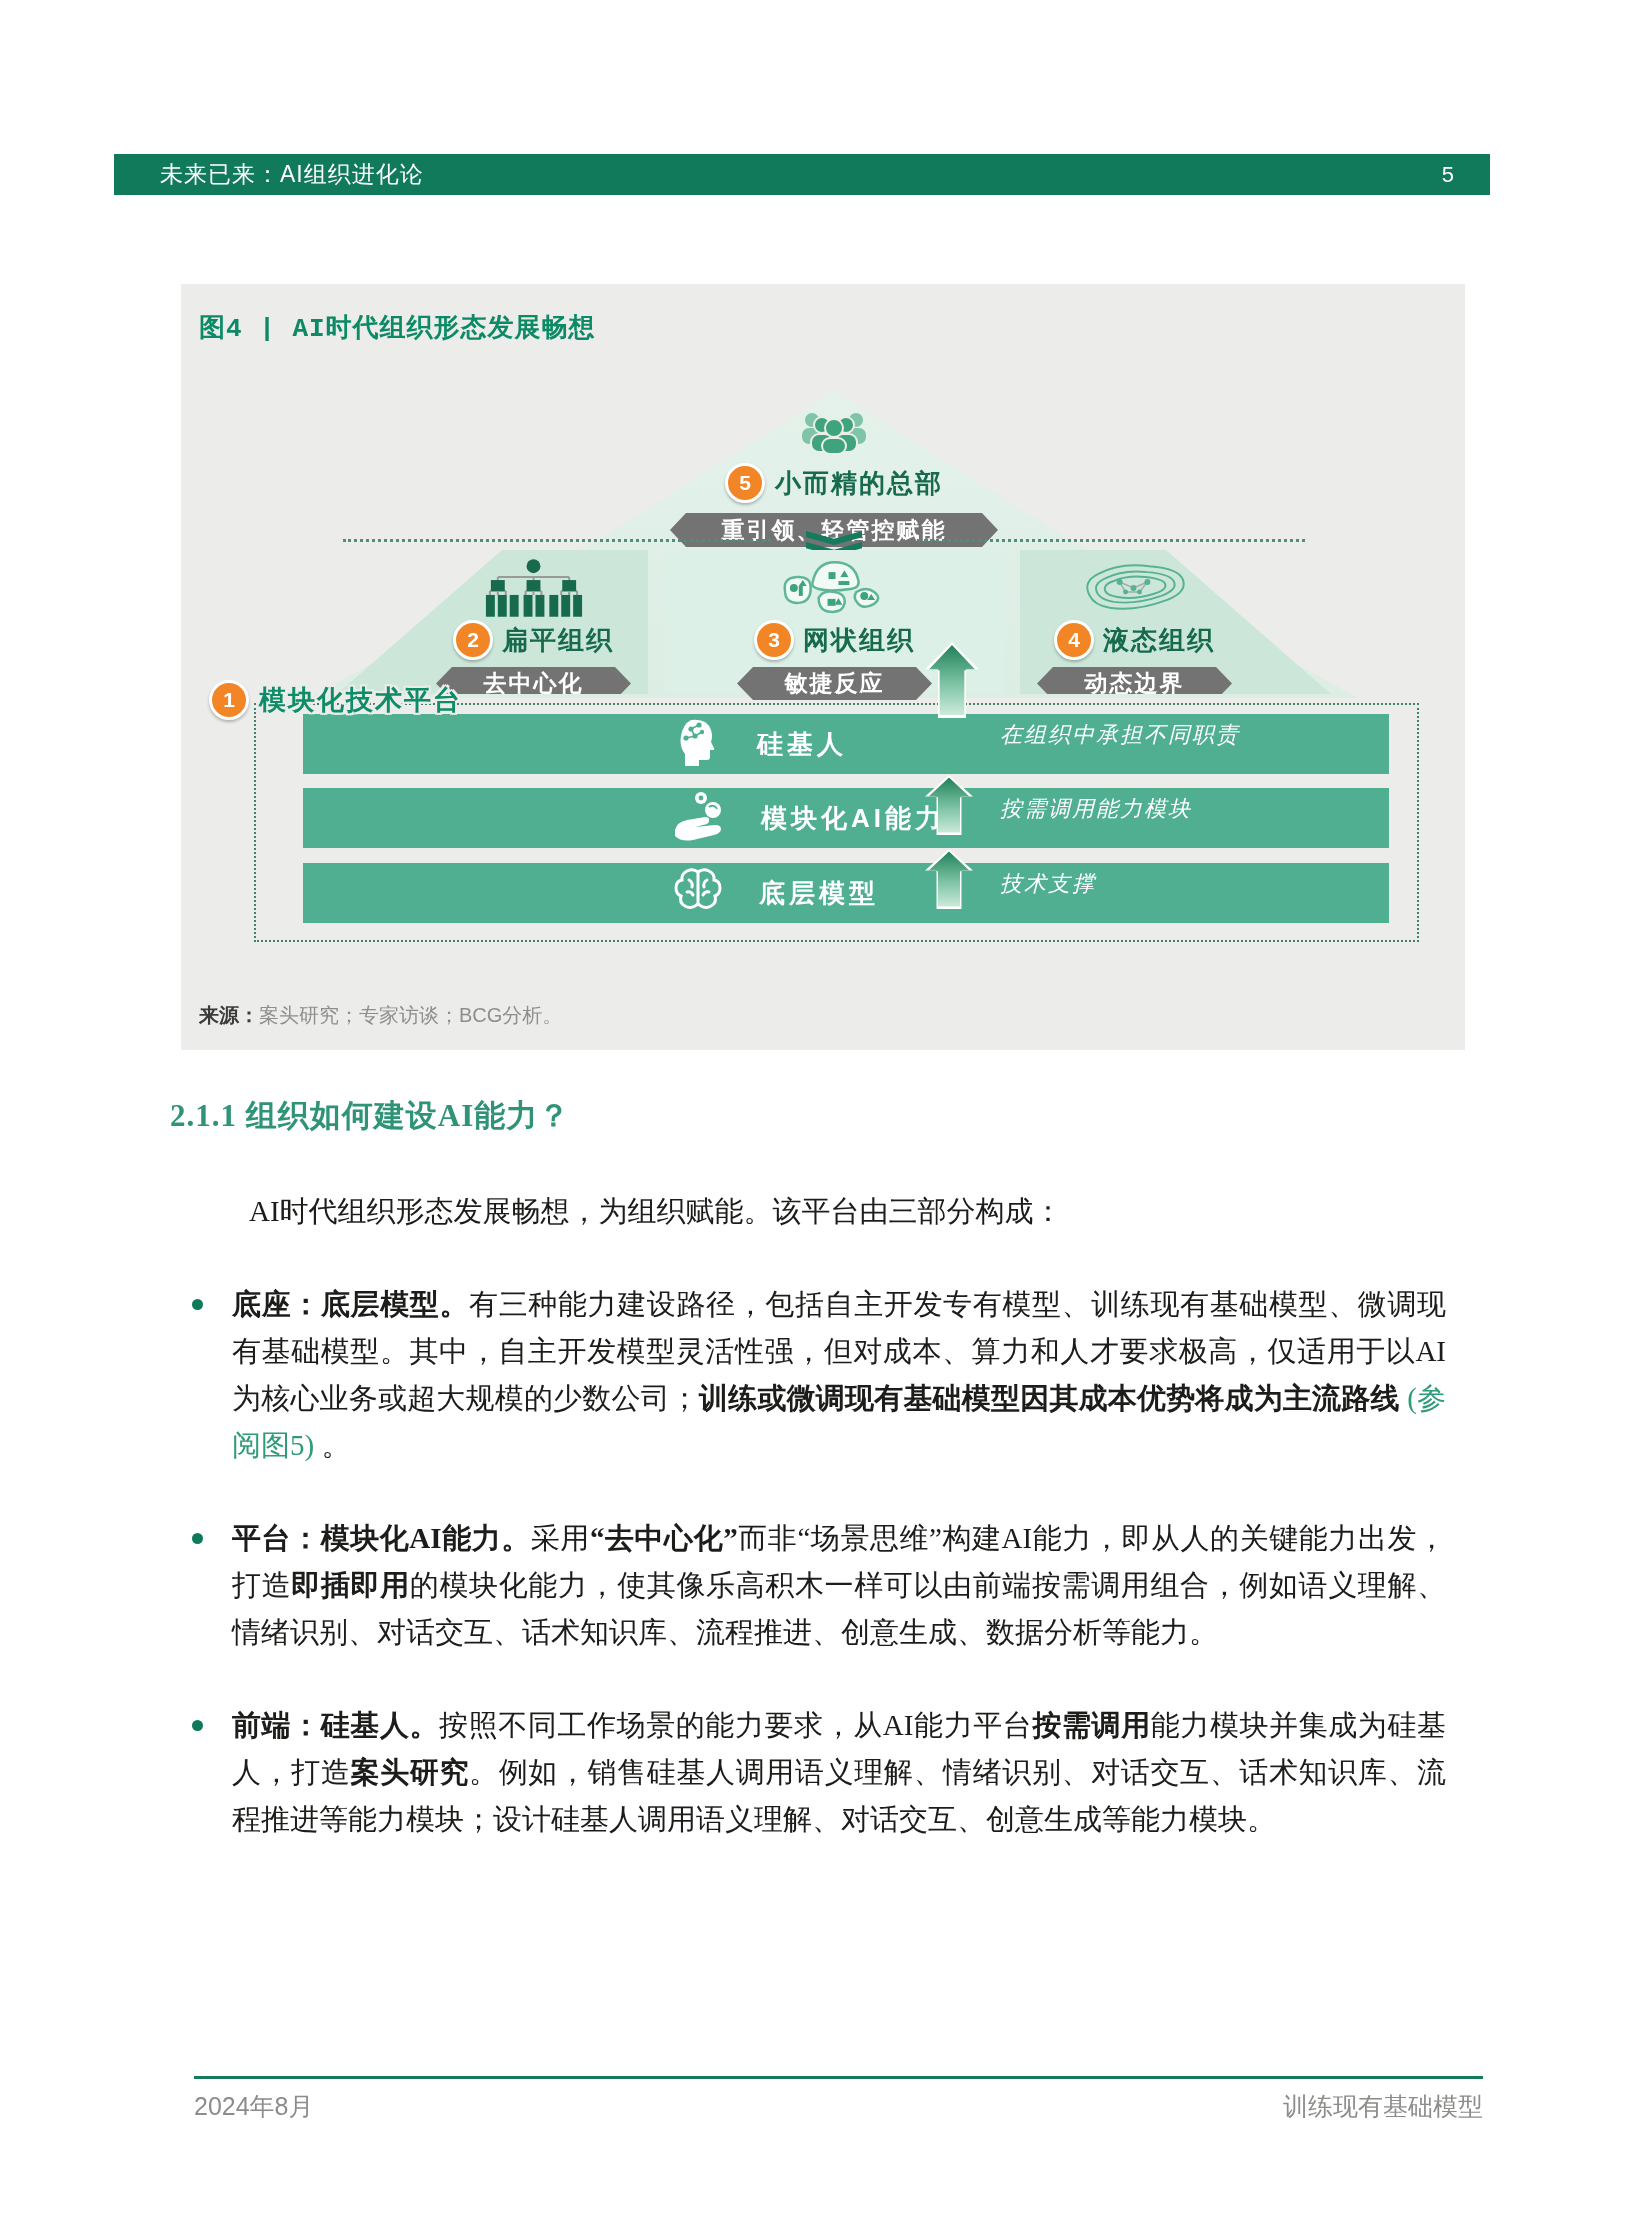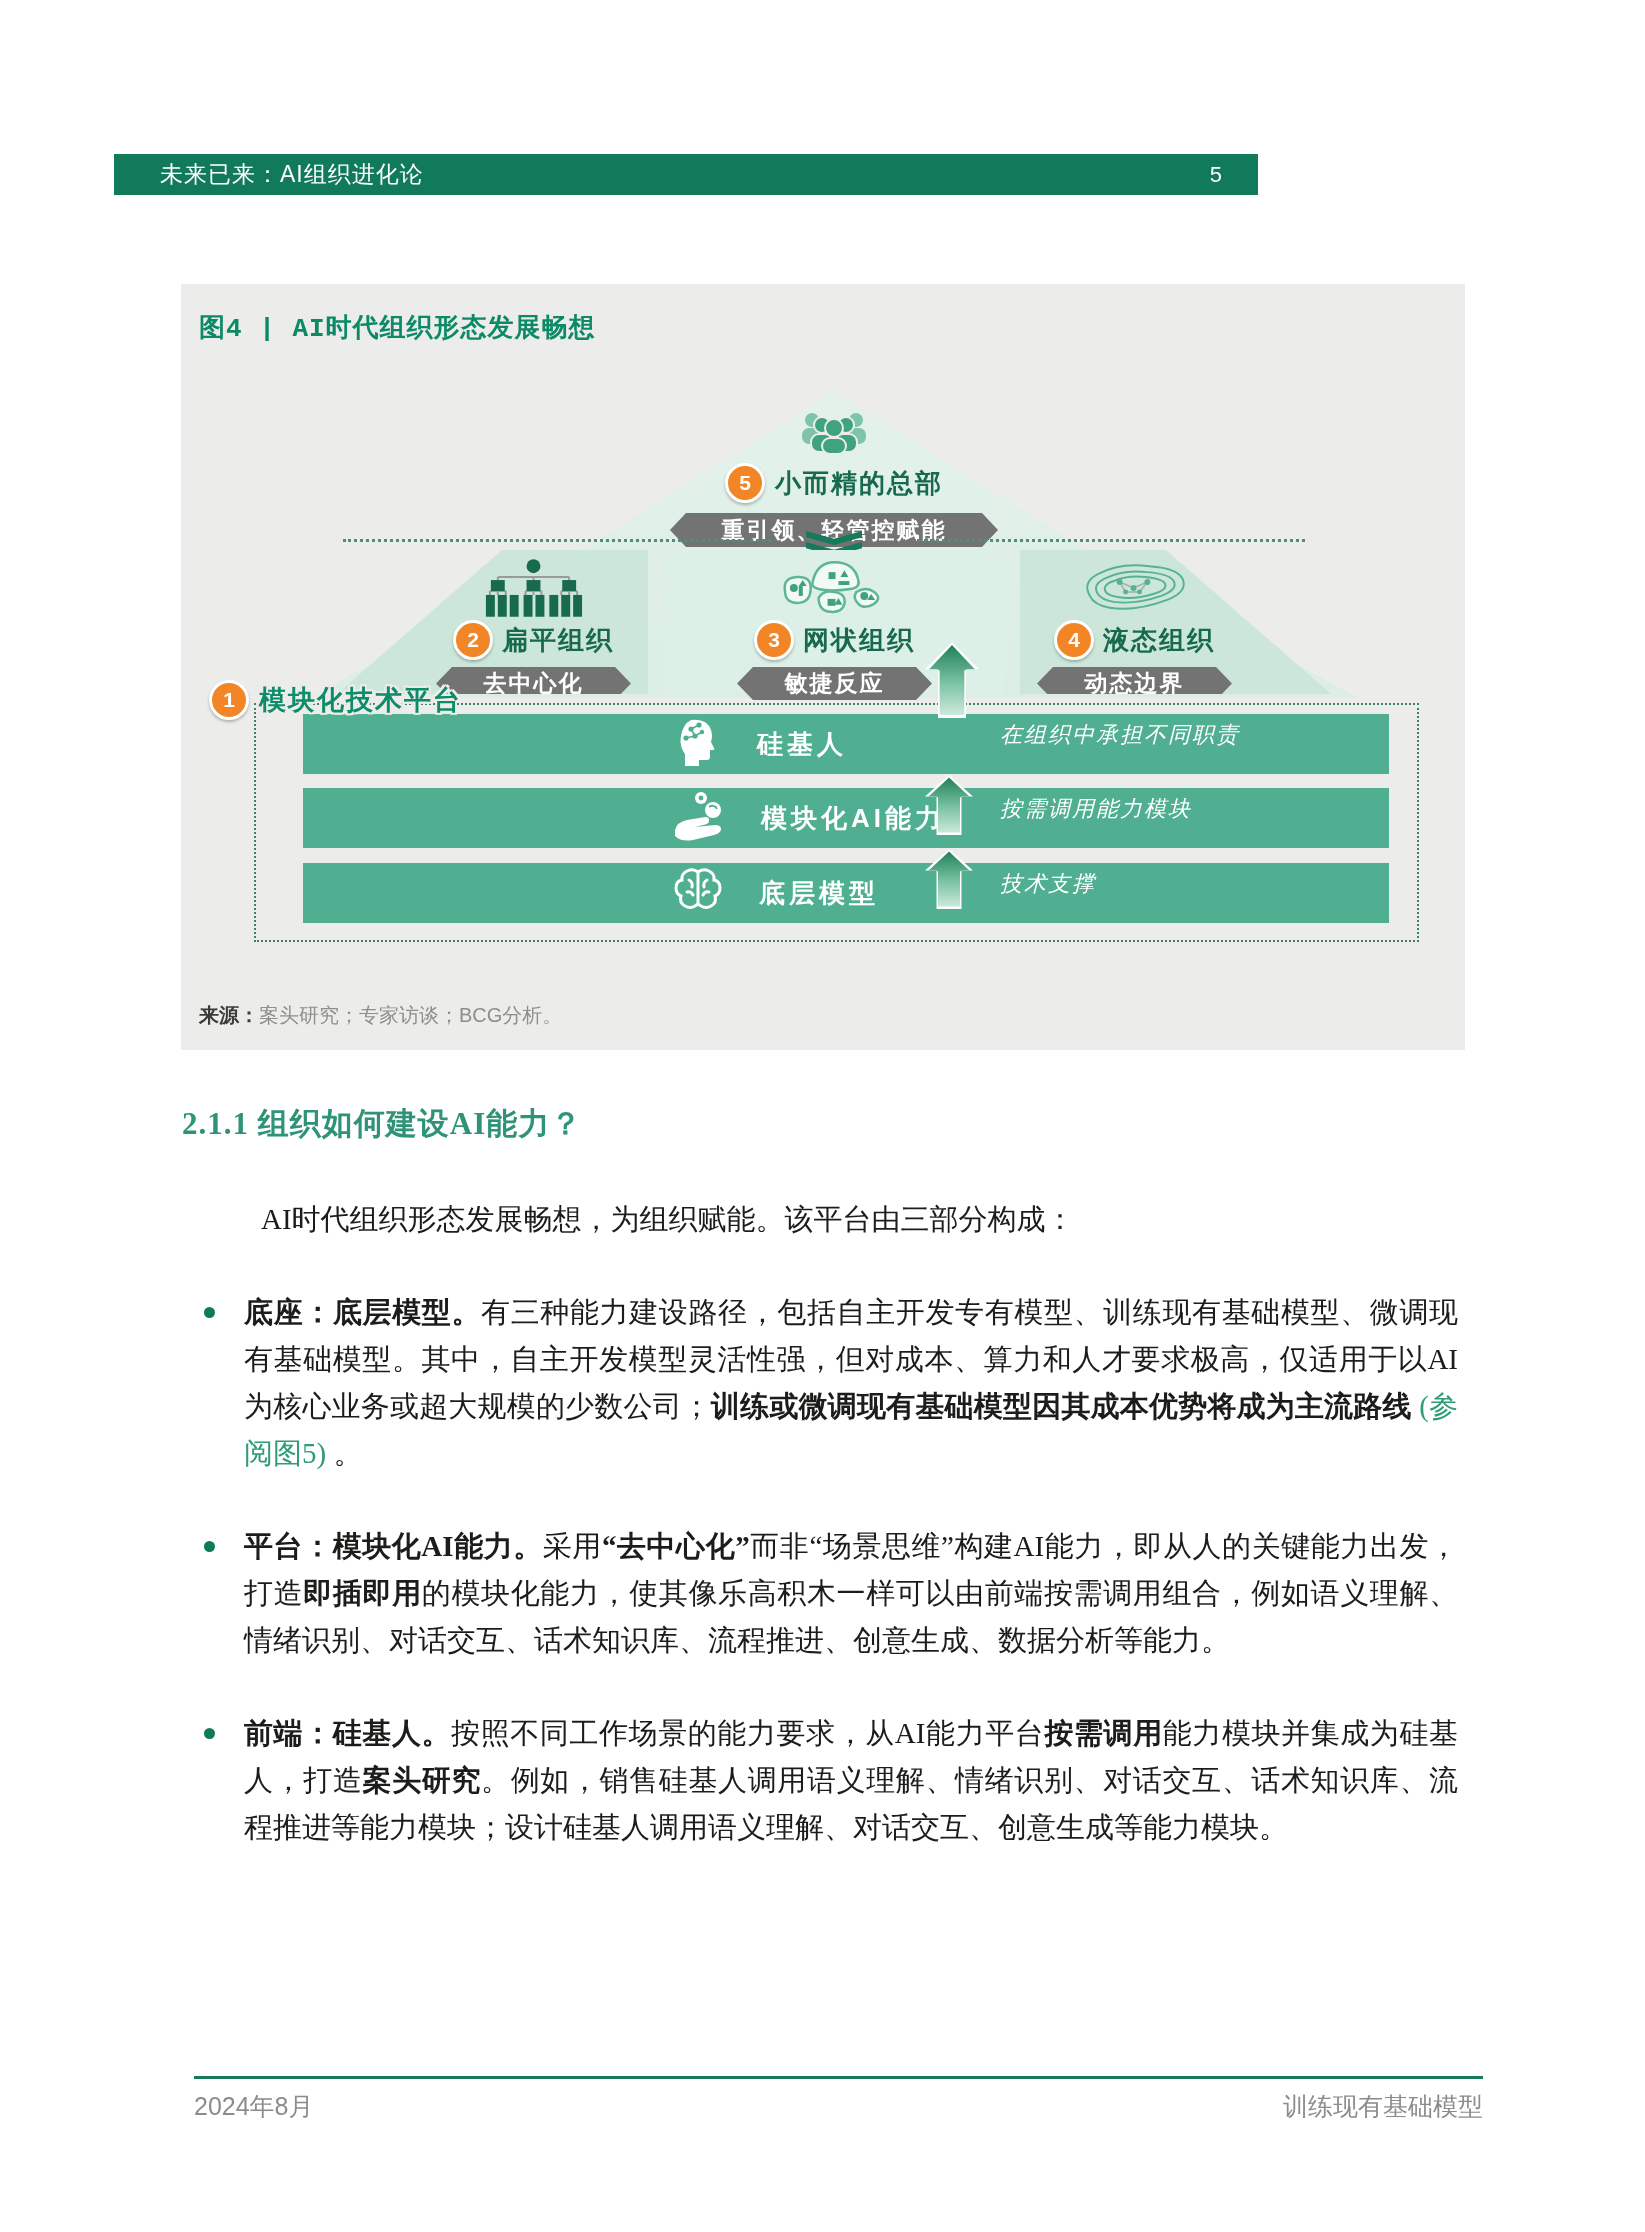--- a/index.html
+++ b/index.html
@@ -1,20 +1,20 @@
 <!DOCTYPE html>
 <html><head>
 <meta charset="utf-8">
 <style>
   html,body{margin:0;padding:0;background:#fff;}
   .page{position:relative;width:1646px;height:2233px;background:#ffffff;overflow:hidden;
         font-family:"Liberation Serif",serif;color:#1c1c1a;}
 
   
-  .header-bar{position:absolute;left:114px;top:154px;width:1144px;height:41px;
+  .header-bar{position:absolute;left:114px;top:154px;width:1376px;height:41px;
               background:#117a5b;display:flex;align-items:center;
               font-family:"Liberation Sans",sans-serif;color:#fff;}
   .header-title{margin-left:46px;font-size:23px;letter-spacing:1px;}
   .header-page-num{position:absolute;right:36px;font-size:22px;}
 
   
   .figure-panel{position:absolute;left:181px;top:284px;width:1284px;height:766px;background:#ececea;}
   .fig-title{position:absolute;left:18px;top:26px;font-family:Liberation Mono, monospace;
              font-weight:bold;font-size:26px;color:#0c8a66;letter-spacing:1px;}
 
@@ -85,21 +85,21 @@
         clip-path:polygon(50% 0,100% 36%,76% 36%,76% 100%,24% 100%,24% 36%,0 36%);}
   .arr1{top:358px;width:54px;height:76px;}
   .arr2{top:491px;width:48px;height:60px;}
   .arr3{top:565px;width:48px;height:60px;}
 
   .source-line{position:absolute;left:18px;top:718px;font-family:"Liberation Sans",sans-serif;font-size:20px;}
   .source-label{font-weight:bold;color:#3b3b39;}
   .source-text{color:#8e8e8c;}
 
   
-  .content{position:absolute;left:182px;top:1095px;width:1276px;margin-top:8px;}
+  .content{position:absolute;left:170px;top:1095px;width:1276px;}
   .section-heading{font-size:31px;font-weight:bold;color:#2f9377;letter-spacing:1px;margin:0;}
   .intro{margin:51px 0 0 79px;font-size:29px;line-height:47px;}
   .bullet-list{list-style:none;margin:46px 0 0 0;padding:0;}
   .bullet-item{position:relative;margin-top:46px;padding-left:62px;}
   .bullet-item:first-child{margin-top:0;}
   .bullet-dot{position:absolute;left:22px;top:18px;width:11px;height:11px;border-radius:50%;background:#0e7a5a;}
   .bullet-text{margin:0;font-size:29px;line-height:47px;text-align:justify;}
   .seg-bold{font-weight:bold;}
   .seg-green{color:#2e9b79;}
 

